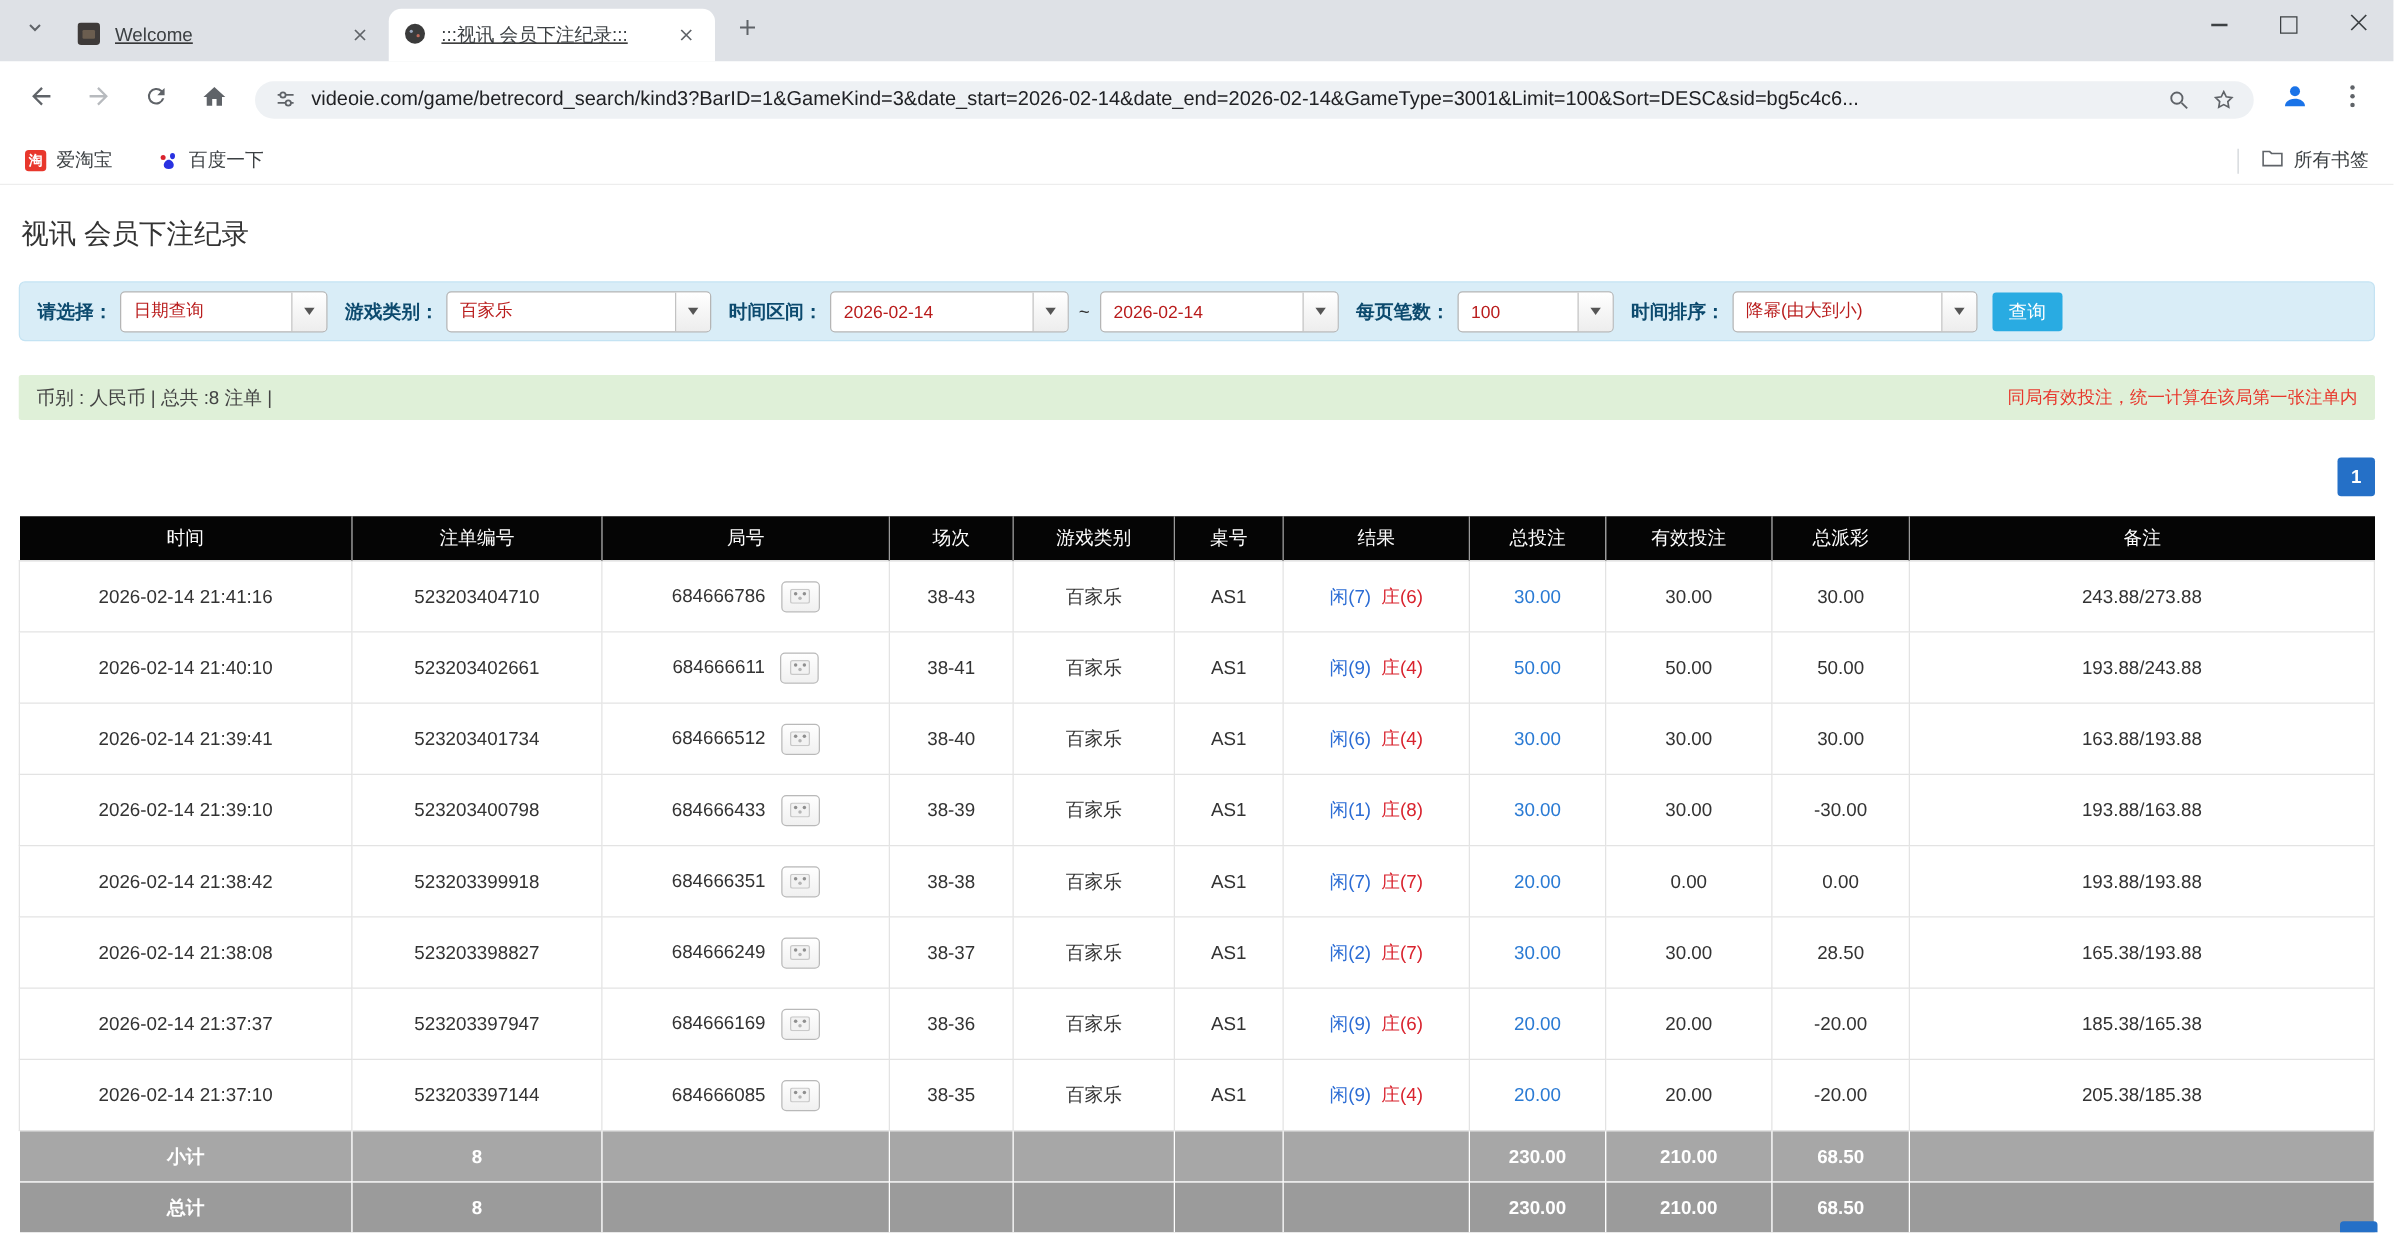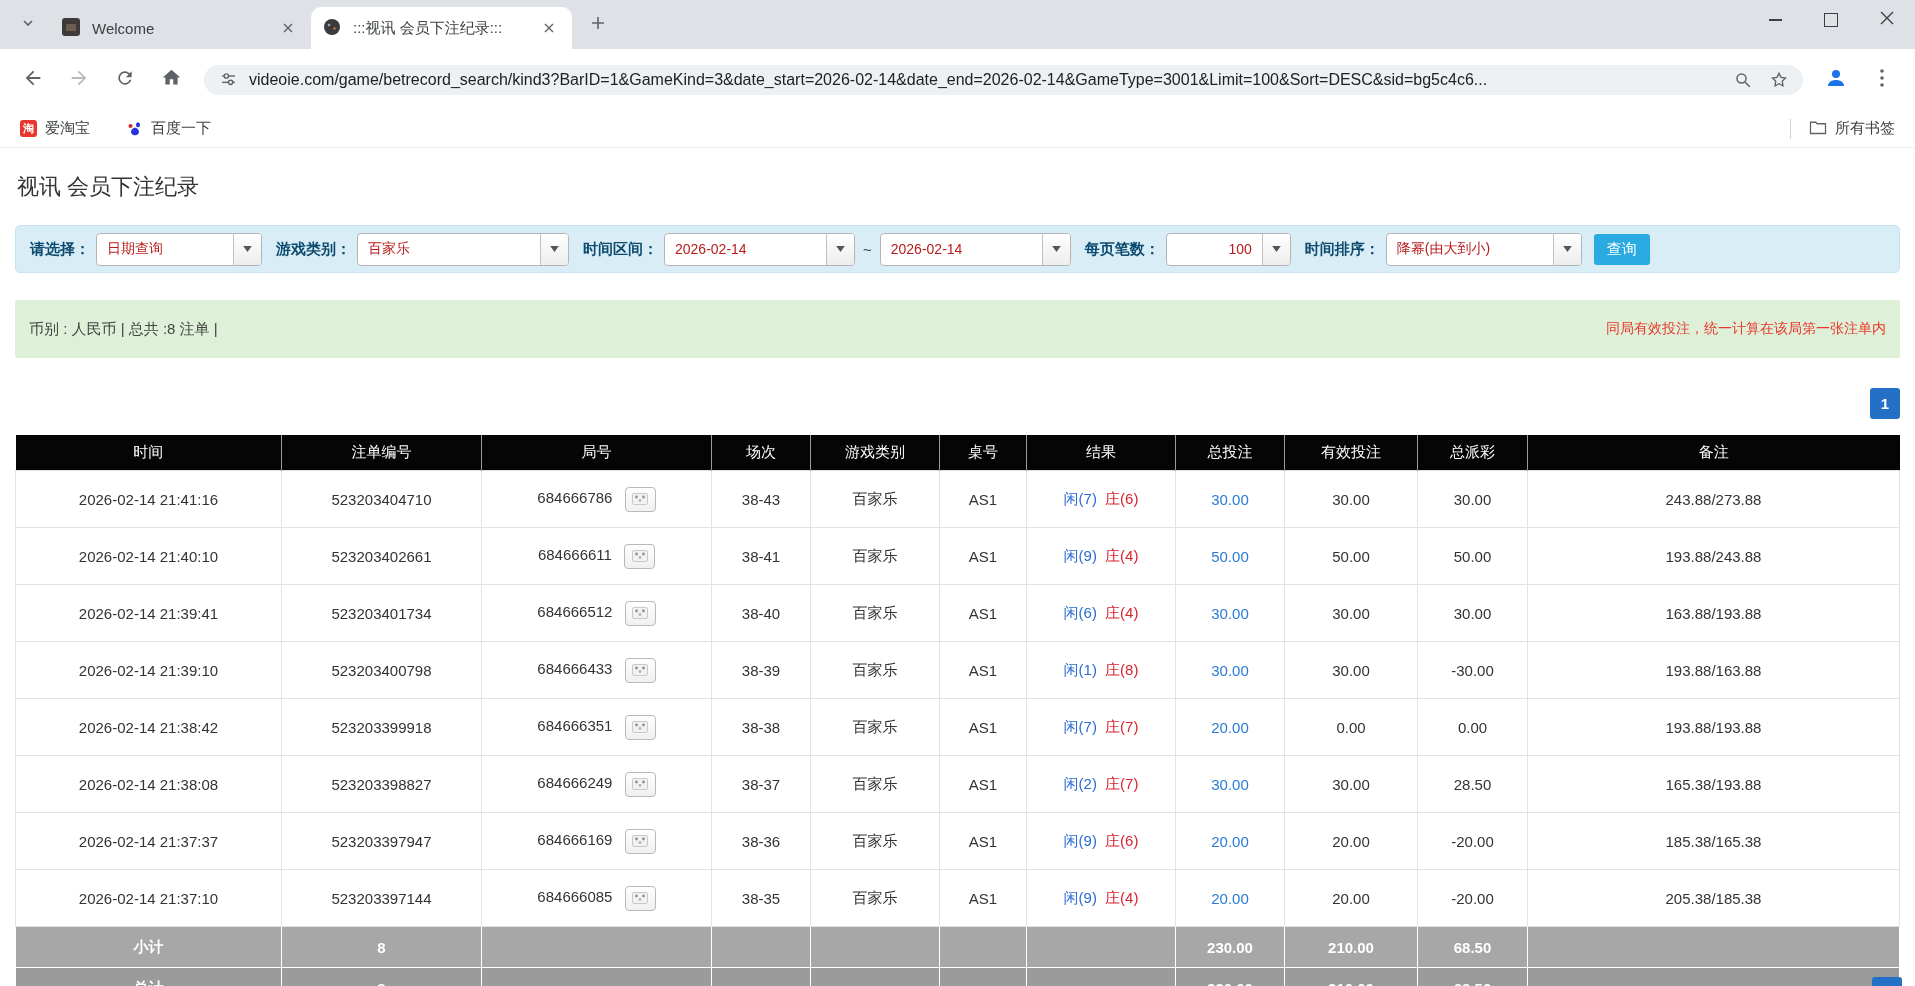--- a/index.html
+++ b/index.html
@@ -6,21 +6,21 @@
   body{width:1915px;height:986px;overflow:hidden;background:#fff;
        font-family:"Liberation Sans","DejaVu Sans",sans-serif;}
   button{background:none;border:none;padding:0;font:inherit;cursor:pointer;color:inherit;}
   .screen{position:relative;width:1915px;height:986px;overflow:hidden;background:#fff;}
 
   
   .tabstrip{height:49px;background:#dee1e6;display:flex;align-items:flex-end;position:relative;}
   .tab-search{width:35px;height:35px;border-radius:50%;margin:0 5px 0 10px;align-self:center;
               display:flex;align-items:center;justify-content:center;}
   .tab{width:237px;height:42px;display:flex;align-items:center;padding:0 12px;
-       border-radius:10px 10px 0 0;}
+       border-radius:10px 10px 0 0;text-decoration:underline;}
   .tab.active{background:#fff;}
   .tab .favicon{width:20px;height:20px;margin-right:10px;flex:none;display:flex;}
   .tab-title{flex:1;font-size:15px;color:#3c4043;white-space:nowrap;overflow:hidden;min-width:0;}
   .tab-close{width:22px;height:22px;border-radius:50%;display:flex;align-items:center;
              justify-content:center;flex:none;}
   .new-tab{width:35px;height:35px;border-radius:50%;margin-left:8px;align-self:center;
            display:flex;align-items:center;justify-content:center;}
   .win-controls{position:absolute;right:0;top:0;height:40px;display:flex;}
   .win-btn{width:56px;height:40px;display:flex;align-items:center;justify-content:center;}
   .min-glyph{width:13px;height:2px;background:#3c4043;display:block;}
@@ -58,27 +58,27 @@
   .f-label + .f-label, .combo + .f-label, .tilde + .f-label{margin-left:14px;}
   .combo{height:31px;background:#fff;border:1px solid #b5b5b5;border-radius:4px;display:flex;
          align-items:center;overflow:hidden;flex:none;}
   .combo-val{flex:1;padding:0 10px;font-size:14px;color:#b91c1c;white-space:nowrap;overflow:hidden;}
   .combo-btn{width:27px;height:100%;border-left:1px solid #c2c2c2;
              background:linear-gradient(#fff,#ededed);display:flex;align-items:center;
              justify-content:center;flex:none;}
   .w-query{width:164px;}
   .w-game{width:210px;margin-left:0;}
   .w-date{width:189px;}
-  .w-per{width:123px;text-align:right;}
+  .w-per{width:123px;}
   .w-sort{width:194px;}
   .tilde{margin:0 8px;color:#333;}
   .search-btn{margin-left:12px;height:31px;padding:0 13px;background:#29abe2;color:#fff;
               border-radius:3px;font-size:15px;}
 
-  .summary-bar{margin-top:27px;height:58px;background:#dff0d8;display:flex;align-items:center;
+  .summary-bar{margin-top:27px;height:36px;background:#dff0d8;display:flex;align-items:center;
                justify-content:space-between;padding:0 14px;font-size:15px;color:#444;
                border-radius:2px;}
   .summary-notice{color:#e8372c;font-size:14px;}
 
   .pagination{margin-top:30px;display:flex;justify-content:flex-end;}
   .page-btn{min-width:30px;height:31px;background:#2570c7;color:#fff;font-size:15px;
             font-weight:bold;border-radius:3px;display:flex;align-items:center;
             justify-content:center;padding:0 9px;}
 
   

